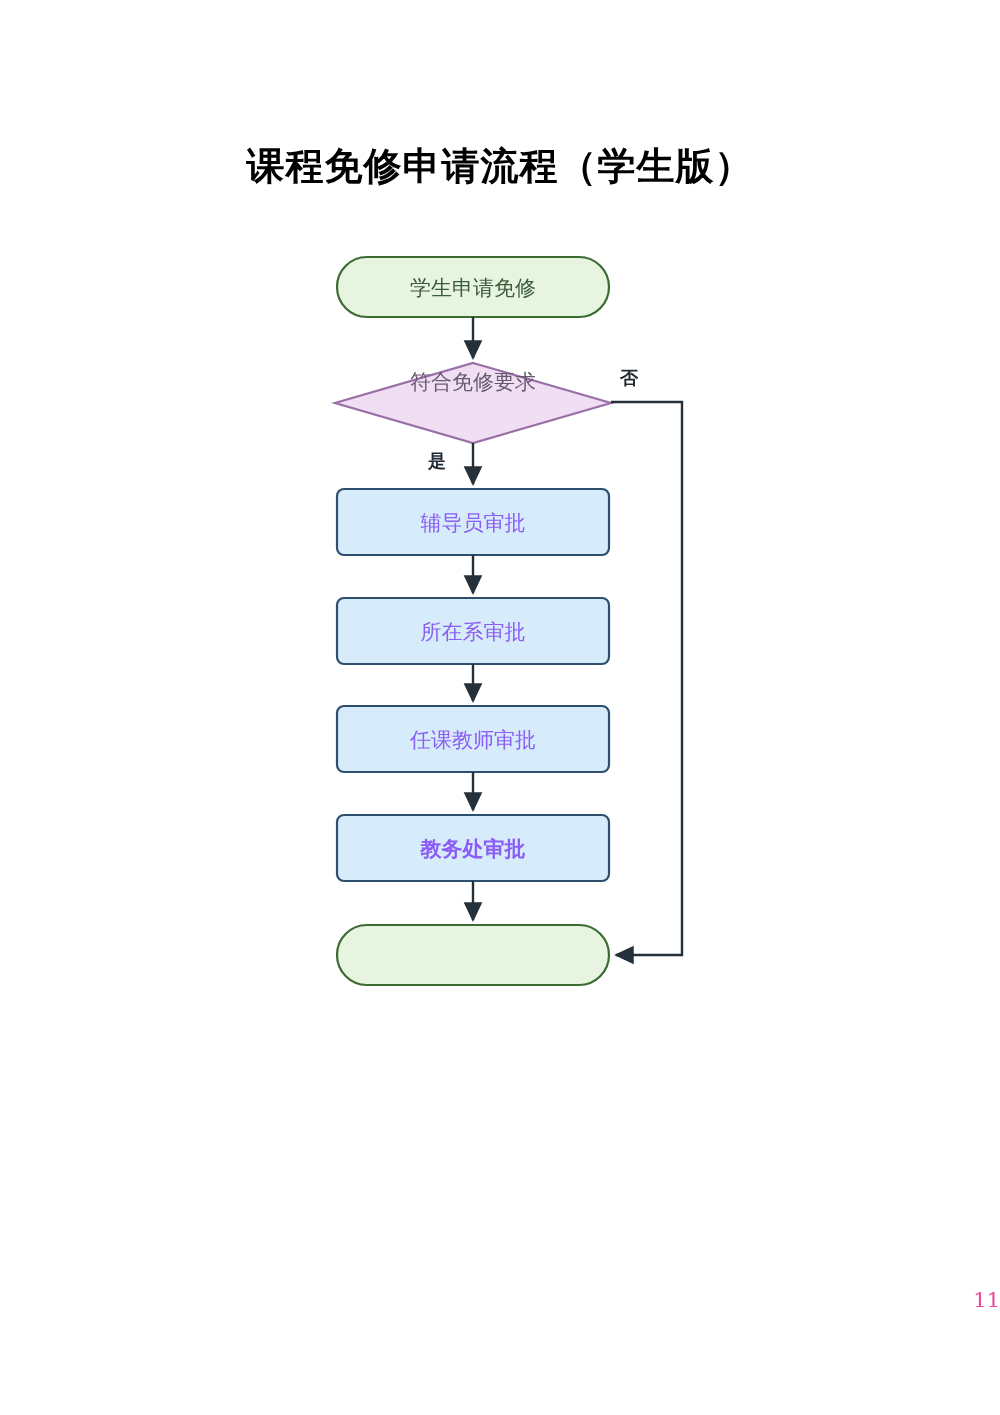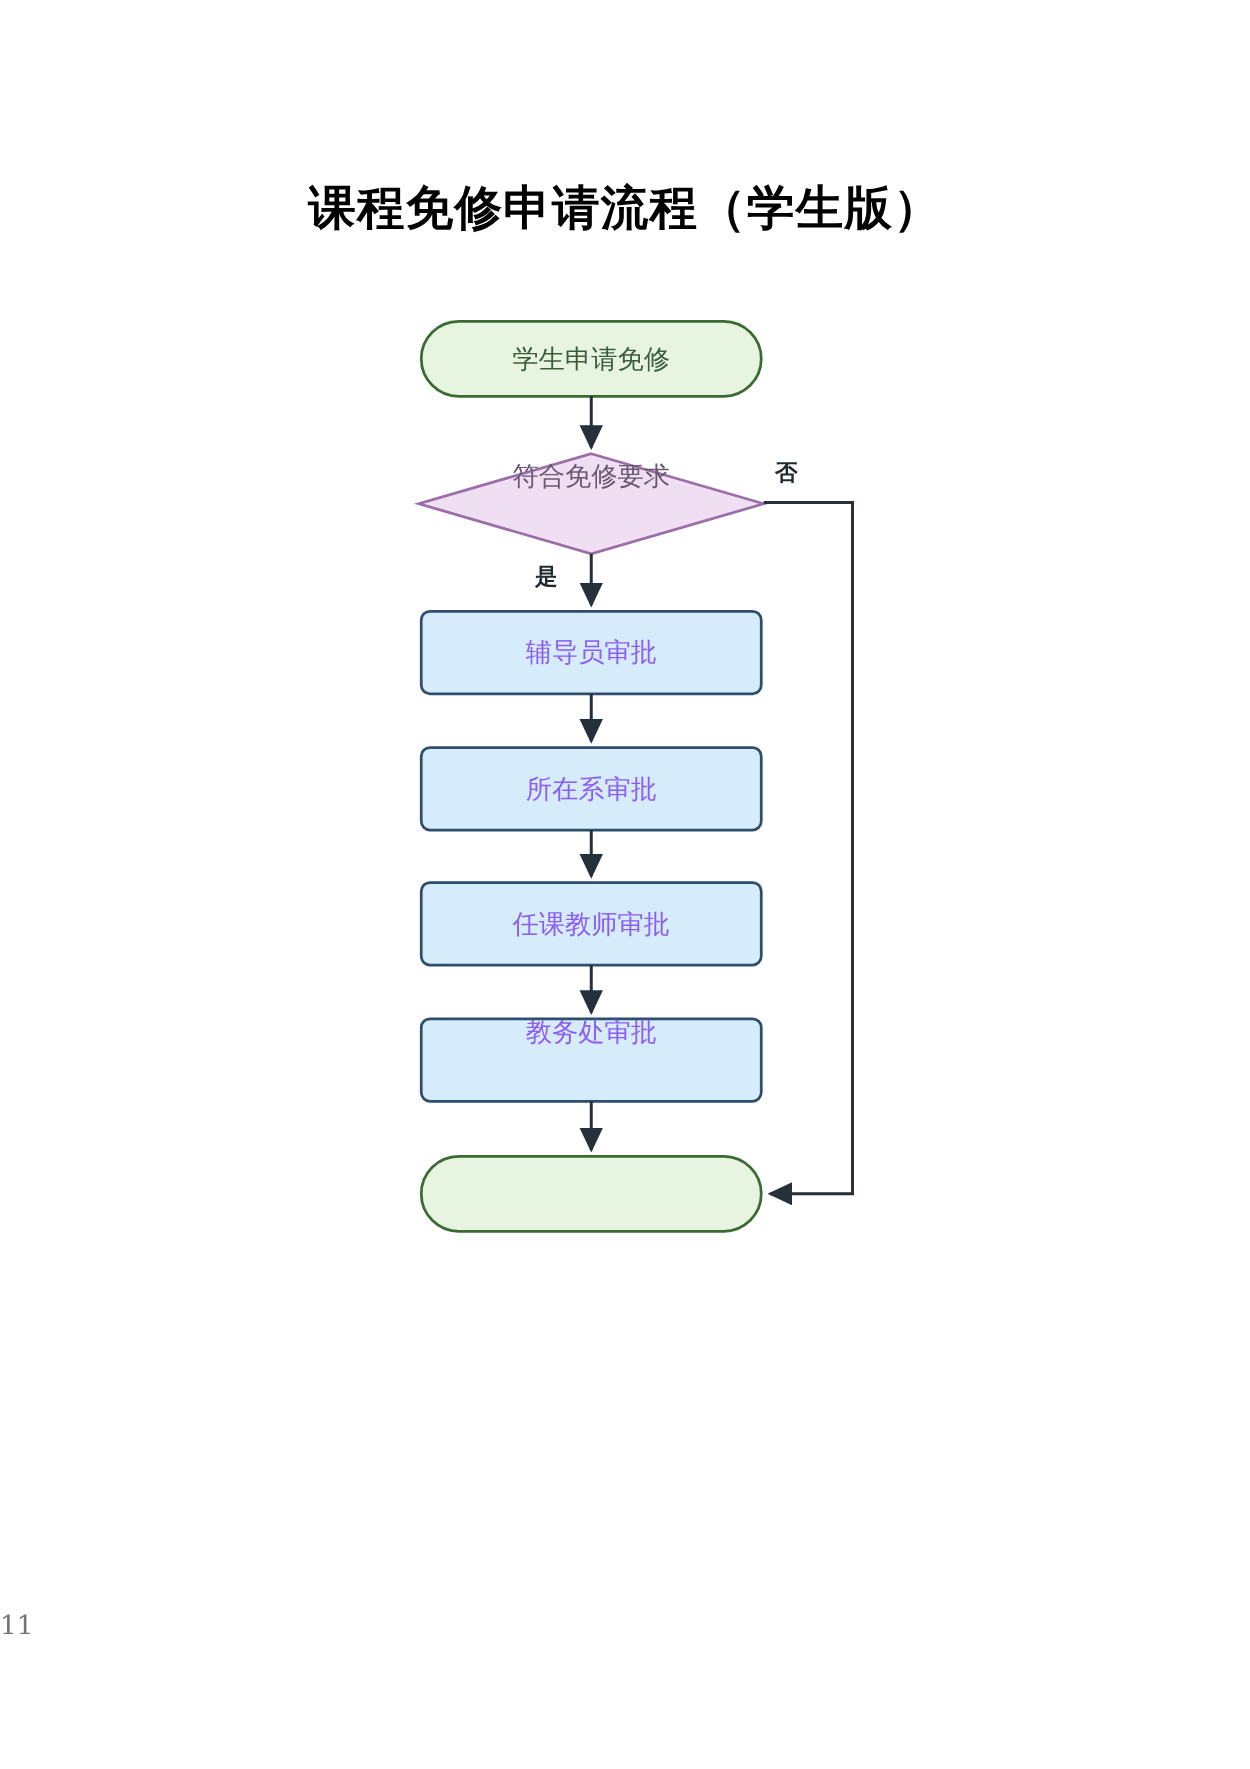--- a/index.html
+++ b/index.html
@@ -60,24 +60,24 @@
     font-size: 18px;
     font-weight: 700;
     color: #202a33;
     white-space: nowrap;
   }
   #page-number {
     position: absolute;
     left: 0;
     top: 1288px;
     width: 1000px;
-    text-align: left;
+    text-align: right;
     font-family: "DejaVu Serif", "Liberation Serif", serif;
     font-size: 21px;
-    color: #737373;
+    color: #ec4899;
   }
 </style>
 </head>
 <body>
 
 <div id="page">
 
   <div id="doc-title">课程免修申请流程（学生版）</div>
 
   <svg id="flow-svg" viewBox="0 0 1000 1415">
@@ -116,21 +116,21 @@
   <div class="node-label label-green" style="left:337px; top:257px; width:272px; height:60px;">学生申请免修</div>
 
   <div class="node-label label-purple" style="left:337px; top:351px; width:272px; height:60px;">符合免修要求</div>
 
   <div class="node-label label-blue" style="left:337px; top:489px; width:272px; height:66px;">辅导员审批</div>
 
   <div class="node-label label-blue" style="left:337px; top:598px; width:272px; height:66px;">所在系审批</div>
 
   <div class="node-label label-blue" style="left:337px; top:706px; width:272px; height:66px;">任课教师审批</div>
 
-  <div class="node-label label-blue" style="left:337px; top:793px; width:272px; height:66px;">教务处审批</div>
+  <div class="node-label label-blue" style="left:337px; top:815px; width:272px; height:66px;font-weight:bold;">教务处审批</div>
 
 
   <div class="edge-label" style="left:428px; top:449px;">是</div>
 
   <div class="edge-label" style="left:620px; top:366px;">否</div>
 
   <div id="page-number">11</div>
 
 </div>
 

